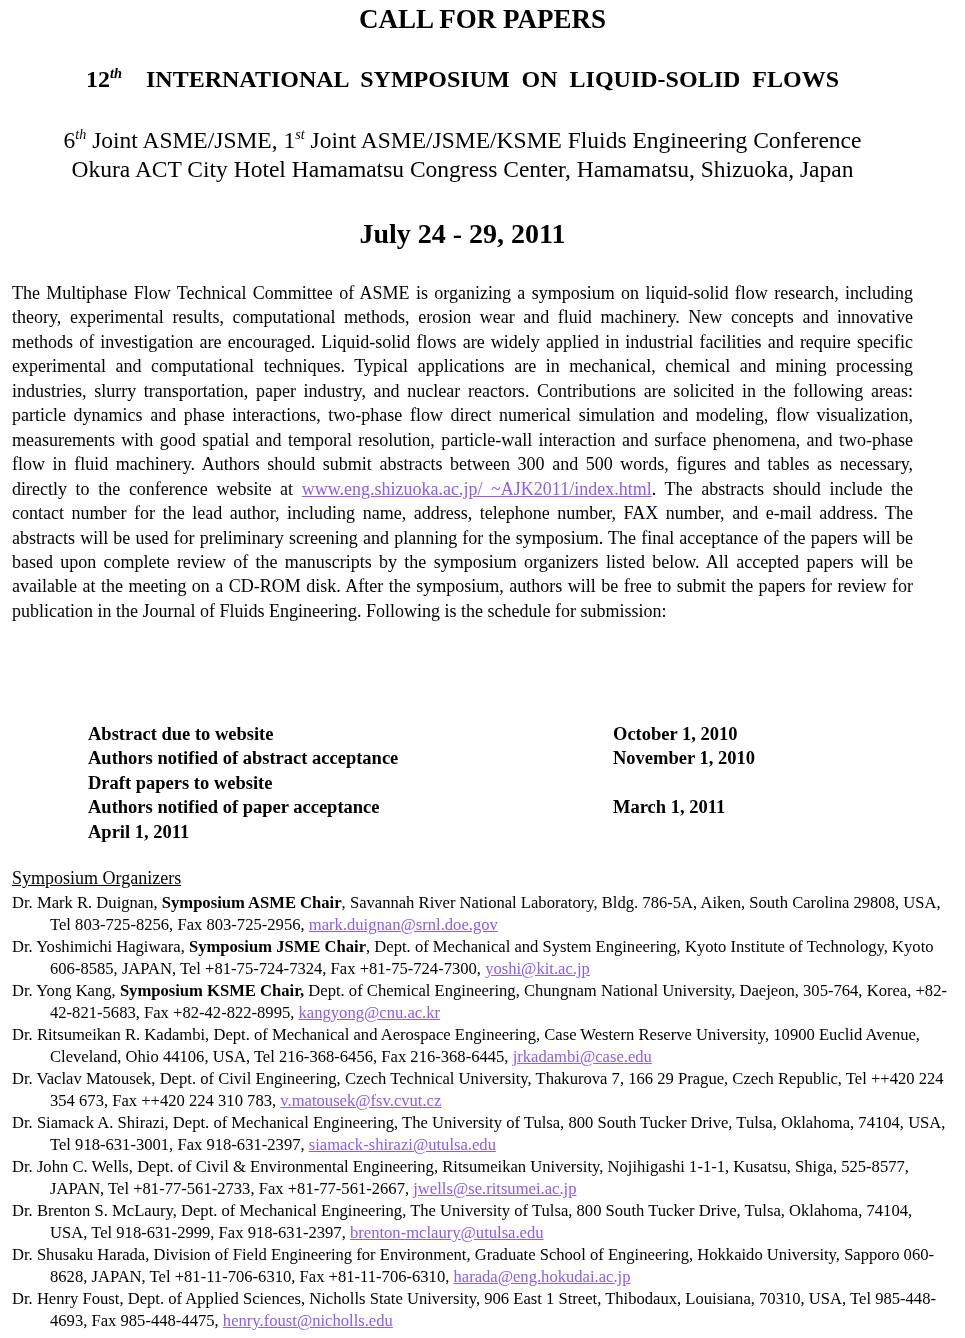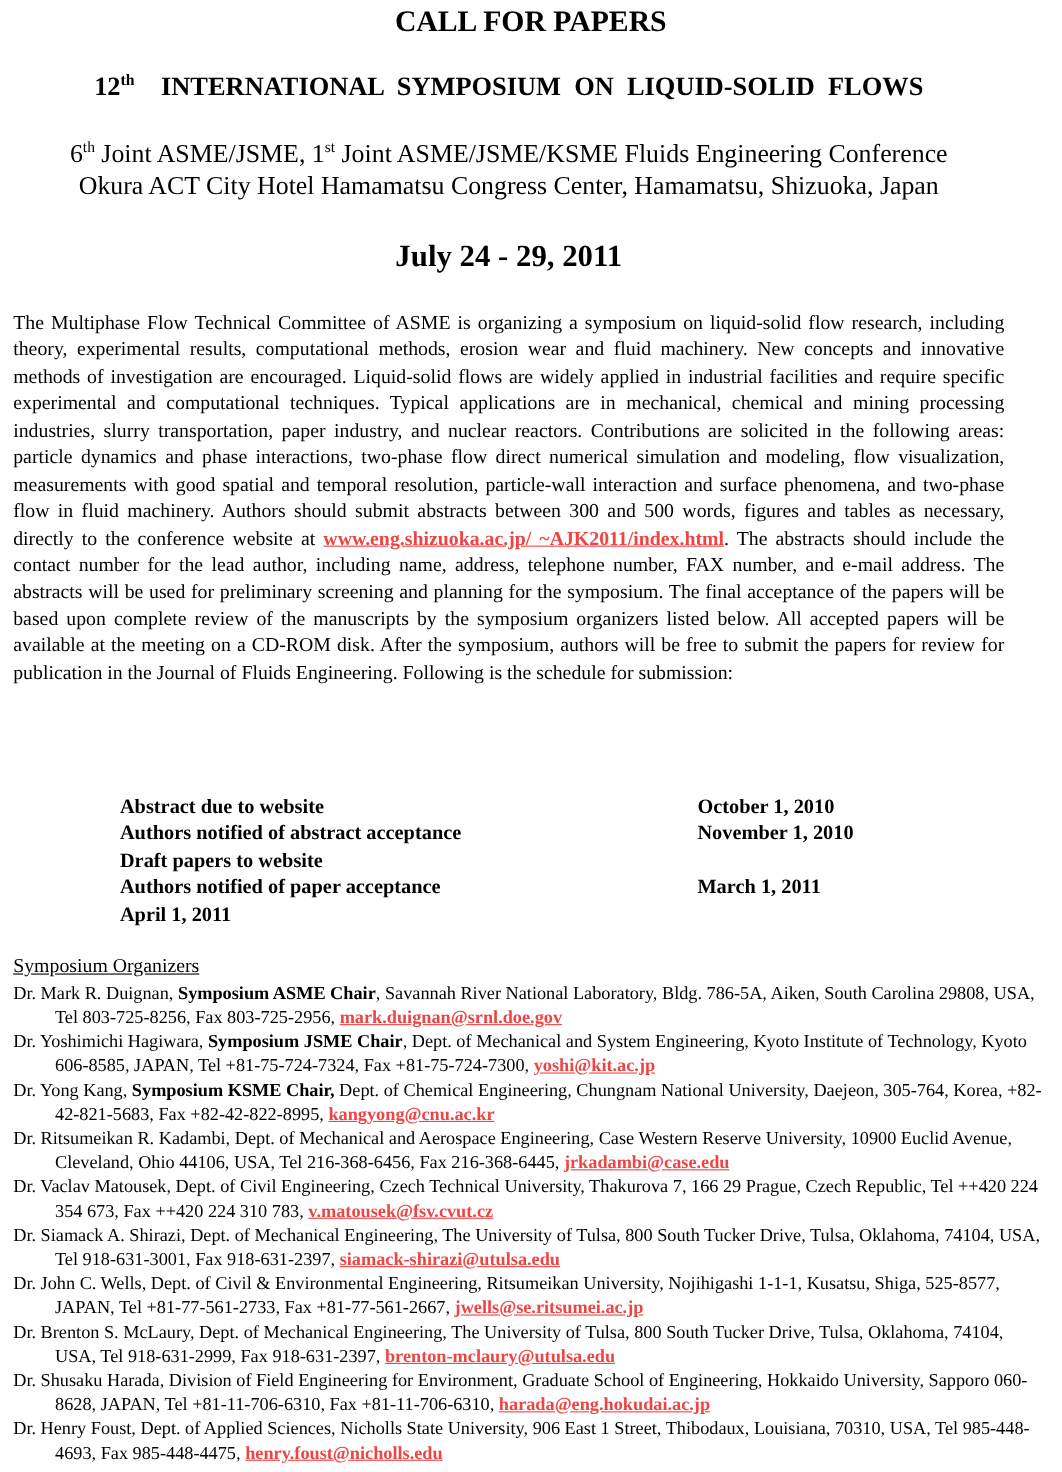--- a/index.html
+++ b/index.html
@@ -1,26 +1,26 @@
 <!DOCTYPE html>
 <html><head>
 <meta charset="utf-8">
 <style>
   html, body { margin: 0; padding: 0; background: #ffffff; }
   body { width: 965px; height: 1338px; overflow: hidden; color: #000; font-family: "Liberation Serif", "DejaVu Serif", serif; }
   .page { position: relative; width: 965px; height: 1130px; }
   .center { text-align: center; }
   .title { position: absolute; top: 4px; left: 0; width: 965px; font-size: 27px; font-weight: bold; letter-spacing: 0px; }
   .symp { position: absolute; top: 66px; left: 0; width: 925px; font-size: 24px; font-weight: bold; word-spacing: 6px; }
-  .symp sup, .conf sup { font-size: 60%; vertical-align: super; line-height: 0; }
+  .symp sup, .conf sup { font-size: 60%; vertical-align: super; line-height: 0; font-style: italic; }
   .conf { position: absolute; top: 126px; left: 0; width: 925px; font-size: 23.5px; line-height: 29px; }
   .dates { position: absolute; top: 218px; left: 0; width: 925px; font-size: 28px; font-weight: bold; }
   .body-para { position: absolute; top: 281px; left: 12px; width: 901px; font-size: 18px; line-height: 24.45px; text-align: justify; }
-  a { color: #ef4444; text-decoration: underline; font-weight: bold; }
-  .schedule { position: absolute; top: 722px; left: 88px; width: 760px; font-size: 18.5px; font-weight: bold; line-height: 24.4px; margin-left: 21px; }
+  a { color: #8b5cf6; text-decoration: underline; }
+  .schedule { position: absolute; top: 722px; left: 88px; width: 760px; font-size: 18.5px; font-weight: bold; line-height: 24.4px; }
   .sched-row { display: flex; }
   .sched-item { width: 525px; }
   .sched-date { width: 235px; }
   .org-heading { position: absolute; top: 868px; left: 12px; font-size: 18px; text-decoration: underline; }
   .orgs { position: absolute; top: 892px; left: 12px; width: 940px; font-size: 16.6px; line-height: 22px; }
   .org { padding-left: 38px; text-indent: -38px; }
   .org b { font-weight: bold; }
 </style>
 </head>
 <body>

